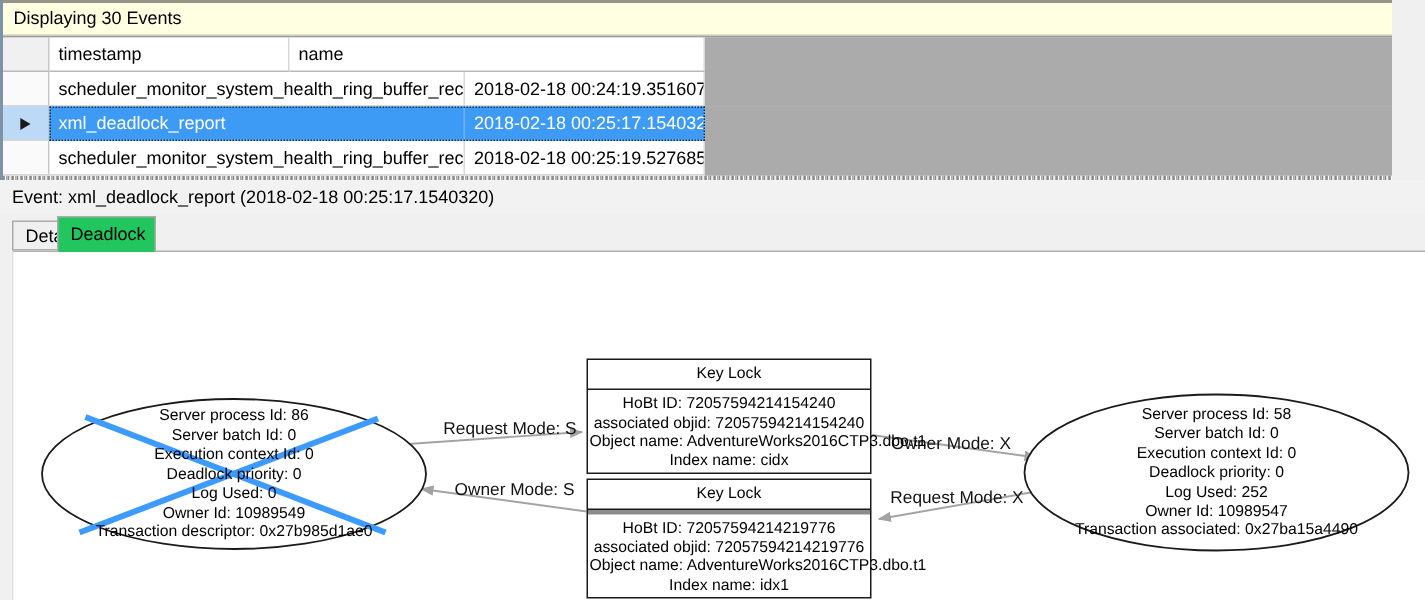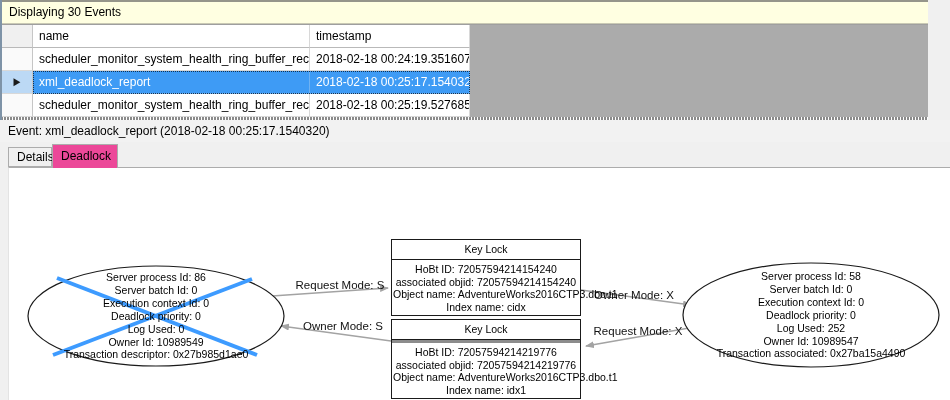--- a/index.html
+++ b/index.html
@@ -56,21 +56,21 @@
   }
 
   
   .tabstrip{position:absolute;top:142px;left:0;width:816px;height:25px;}
   .tab{
     position:absolute;bottom:0;height:20px;background:#F0F0F0;border:1px solid #ACACAC;
     font-size:12px;text-align:center;line-height:19px;padding:0 8px;cursor:default;
   }
   .tab.details{left:8px;width:44px;}
   .tab.active{
-    left:52px;width:66px;height:24px;background:#ec4899;border-bottom:none;line-height:22px;
+    left:38px;width:66px;height:24px;background:#22c55e;border-bottom:none;line-height:22px;
     z-index:3;bottom:-1px;text-align:center;
   }
 
   
   .graph-panel{
     position:absolute;top:167px;left:8px;width:942px;height:233px;background:#FFF;
     border-top:1px solid #ACACAC;border-left:1px solid #E3E3E3;
   }
   .graph-panel svg{position:absolute;top:0;left:0;}
   .node-text{
@@ -91,22 +91,22 @@
 <body>
 
 <div class="top-wrap">
   <div class="info-bar">Displaying 30 Events</div>
 
   <div class="grid">
 
     <div class="grid-row hdr">
       <div class="sel-cell"></div>
       <div class="row-cells">
+        <div class="cell ts-col">timestamp</div>
         <div class="cell name-col">name</div>
-        <div class="cell ts-col">timestamp</div>
       </div>
       <div class="filler"></div>
     </div>
 
     <div class="grid-row">
       <div class="sel-cell"></div>
       <div class="row-cells">
         <div class="cell name-col">scheduler_monitor_system_health_ring_buffer_recorded</div>
         <div class="cell ts-col">2018-02-18 00:24:19.3516078</div>
       </div>

